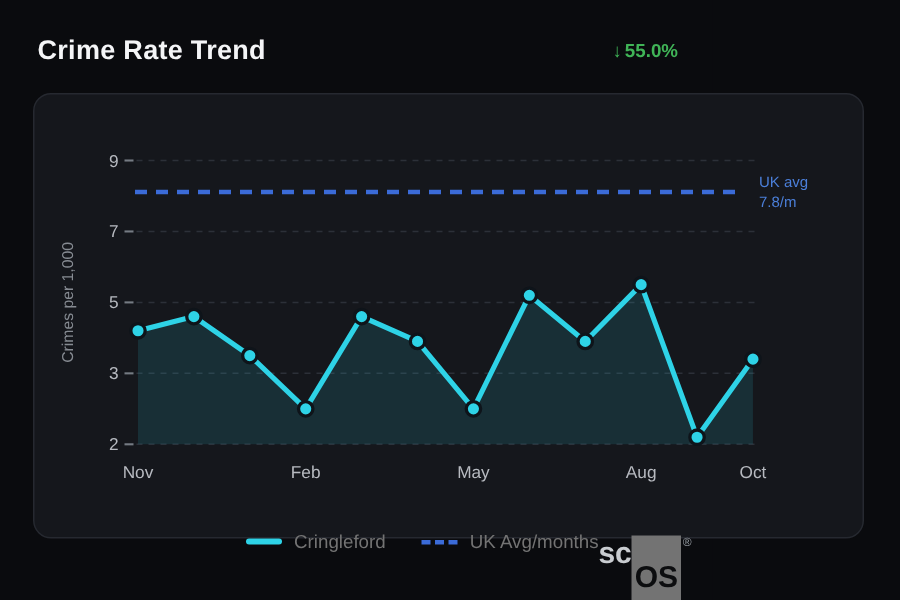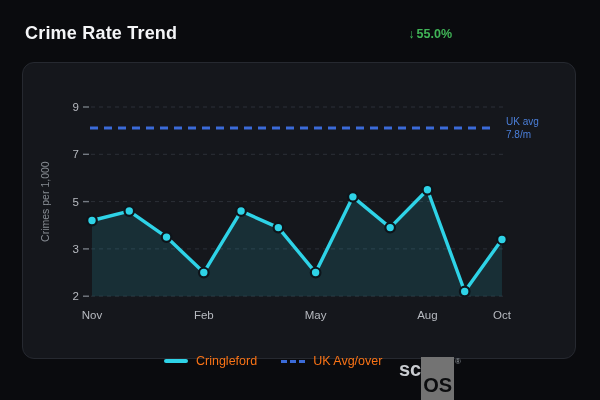--- a/index.html
+++ b/index.html
@@ -24,21 +24,21 @@
     position:absolute;left:22px;top:62px;width:554px;height:297px;
     background:#15171c;border:1px solid #262930;border-radius:12px;
     box-sizing:border-box;z-index:1;
   }
   #chart{position:absolute;left:0;top:0;width:600px;height:400px;z-index:2;pointer-events:none;}
   #chart text{font-family:"Liberation Sans",sans-serif;}
   .legend{
     position:absolute;left:164px;top:354px;z-index:3;
     display:flex;align-items:center;gap:24px;
   }
-  .legend-item{display:flex;align-items:center;gap:8px;font-size:12.5px;color:#f97316;cursor:pointer;}
+  .legend-item{display:flex;align-items:center;gap:8px;font-size:12.5px;color:#737373;cursor:pointer;}
   .swatch-line{width:24px;height:4px;border-radius:2px;background:#2ed3e7;display:inline-block;}
   .swatch-dash{width:24px;height:0;border-top:3px dashed #3b6bd8;display:inline-block;}
   .brand{position:absolute;right:14px;top:357px;z-index:3;display:flex;align-items:flex-start;}
   .brand-sc{font-size:20px;font-weight:600;color:#c9ccd0;line-height:24px;}
   .brand-os{font-size:20px;font-weight:700;color:#0c0d0f;background:#737373;line-height:24px;padding:16px 2px;}
   .brand-reg{font-size:8px;color:#9aa0a6;margin-left:1px;line-height:9px;}
 </style>
 </head>
 <body>
 
@@ -93,21 +93,21 @@
       <text x="506" y="138" fill="#4b7fd9" font-size="10">7.8/m</text>
     </svg>
 
   <div class="legend">
     <div class="legend-item">
       <span class="swatch-line"></span>
       <span>Cringleford</span>
     </div>
     <div class="legend-item">
       <span class="swatch-dash"></span>
-      <span>UK Avg/over</span>
+      <span>UK Avg/months</span>
     </div>
   </div>
 
   <div class="brand">
     <span class="brand-sc">sc</span>
       <span class="brand-os">OS</span>
       <span class="brand-reg">®</span>
   </div>
 
 </div>

